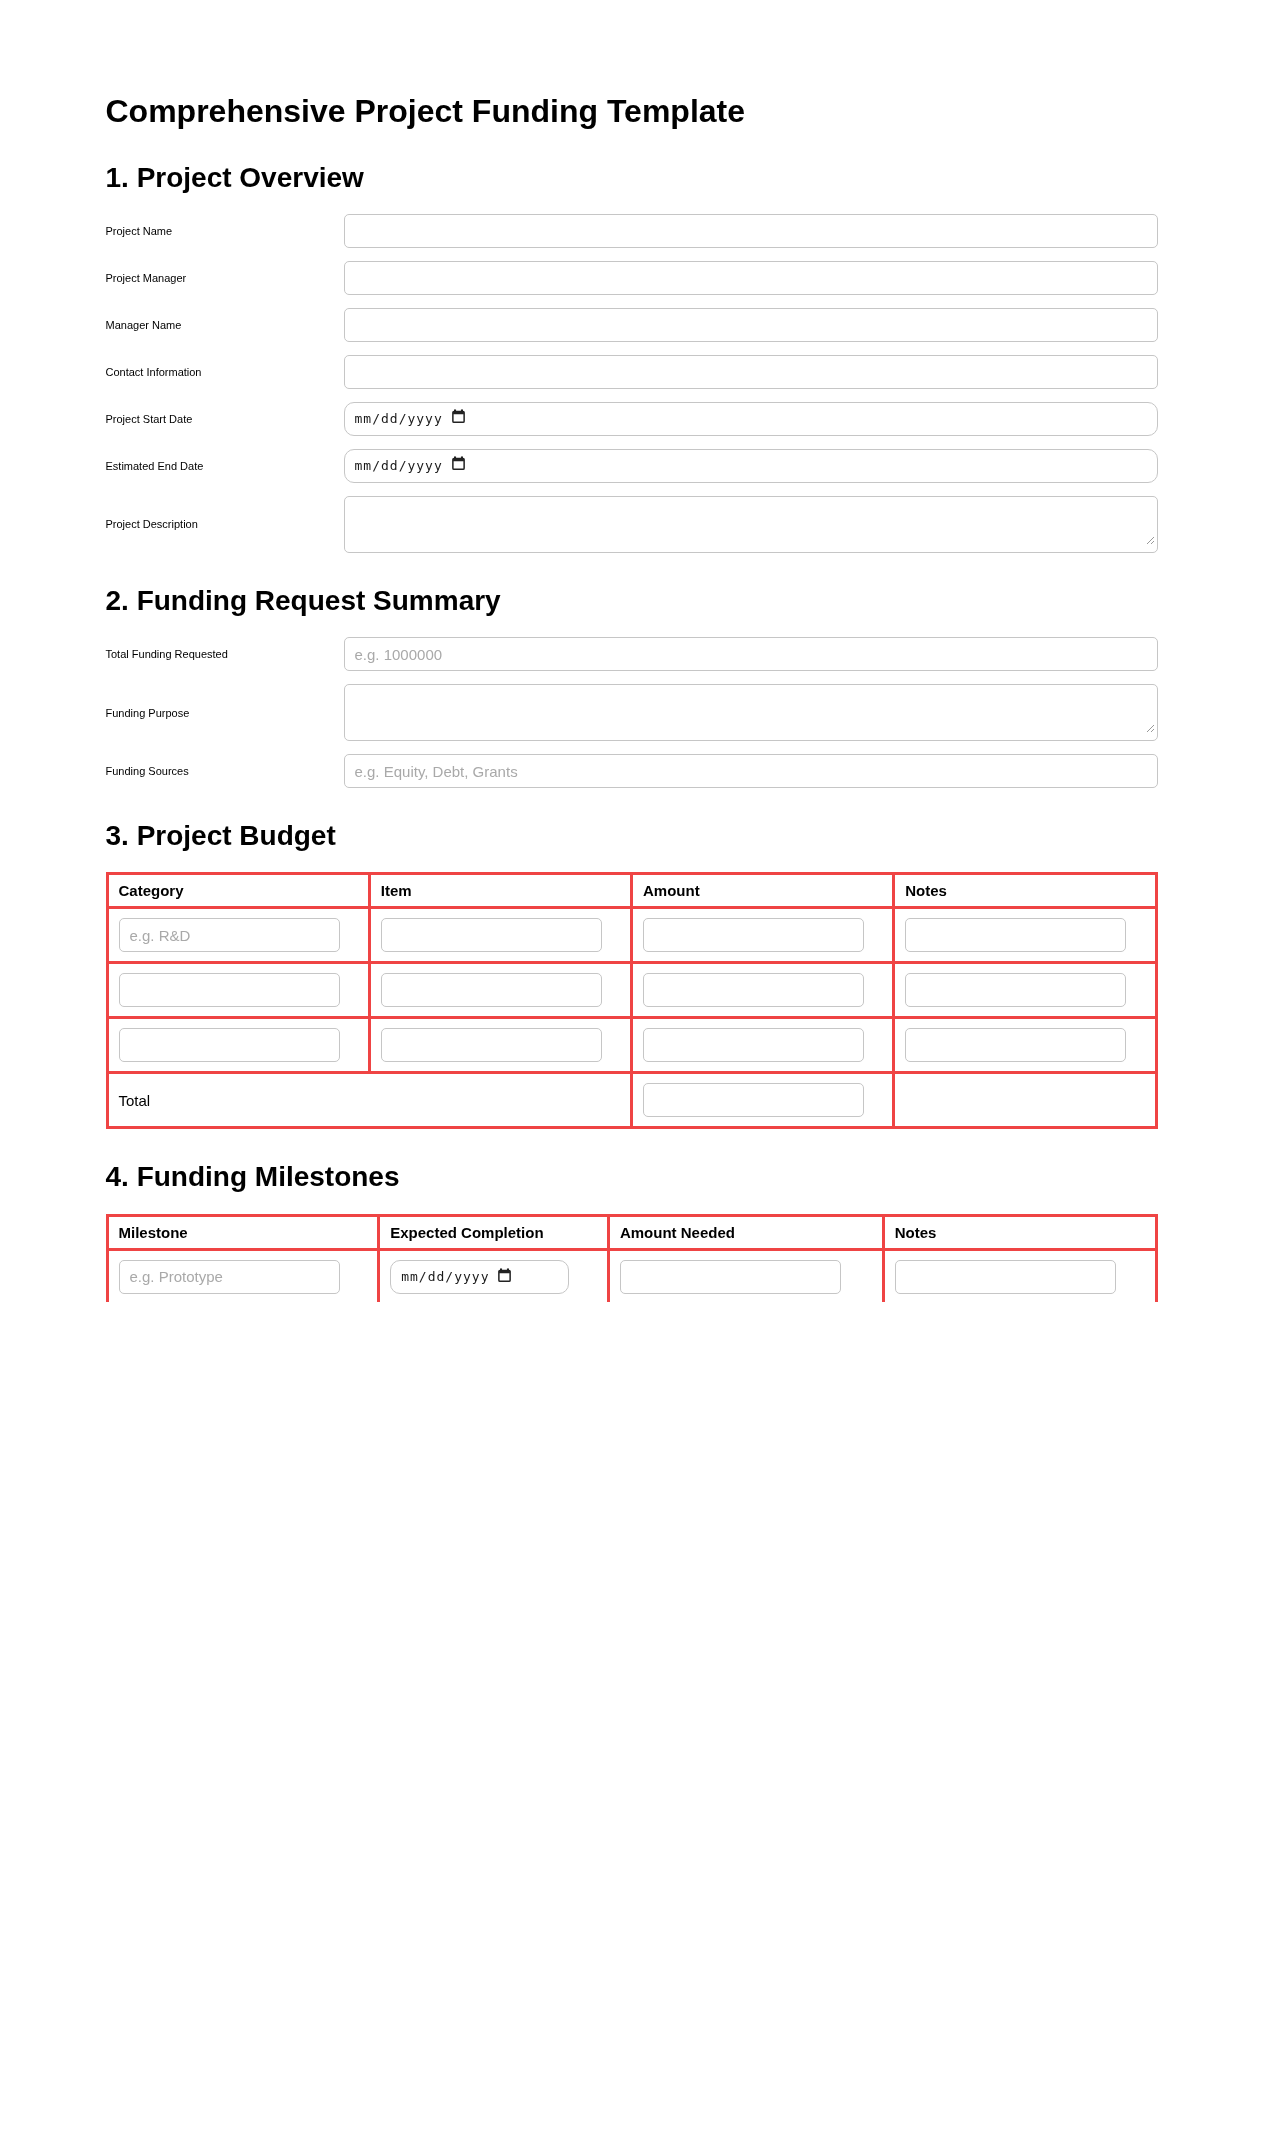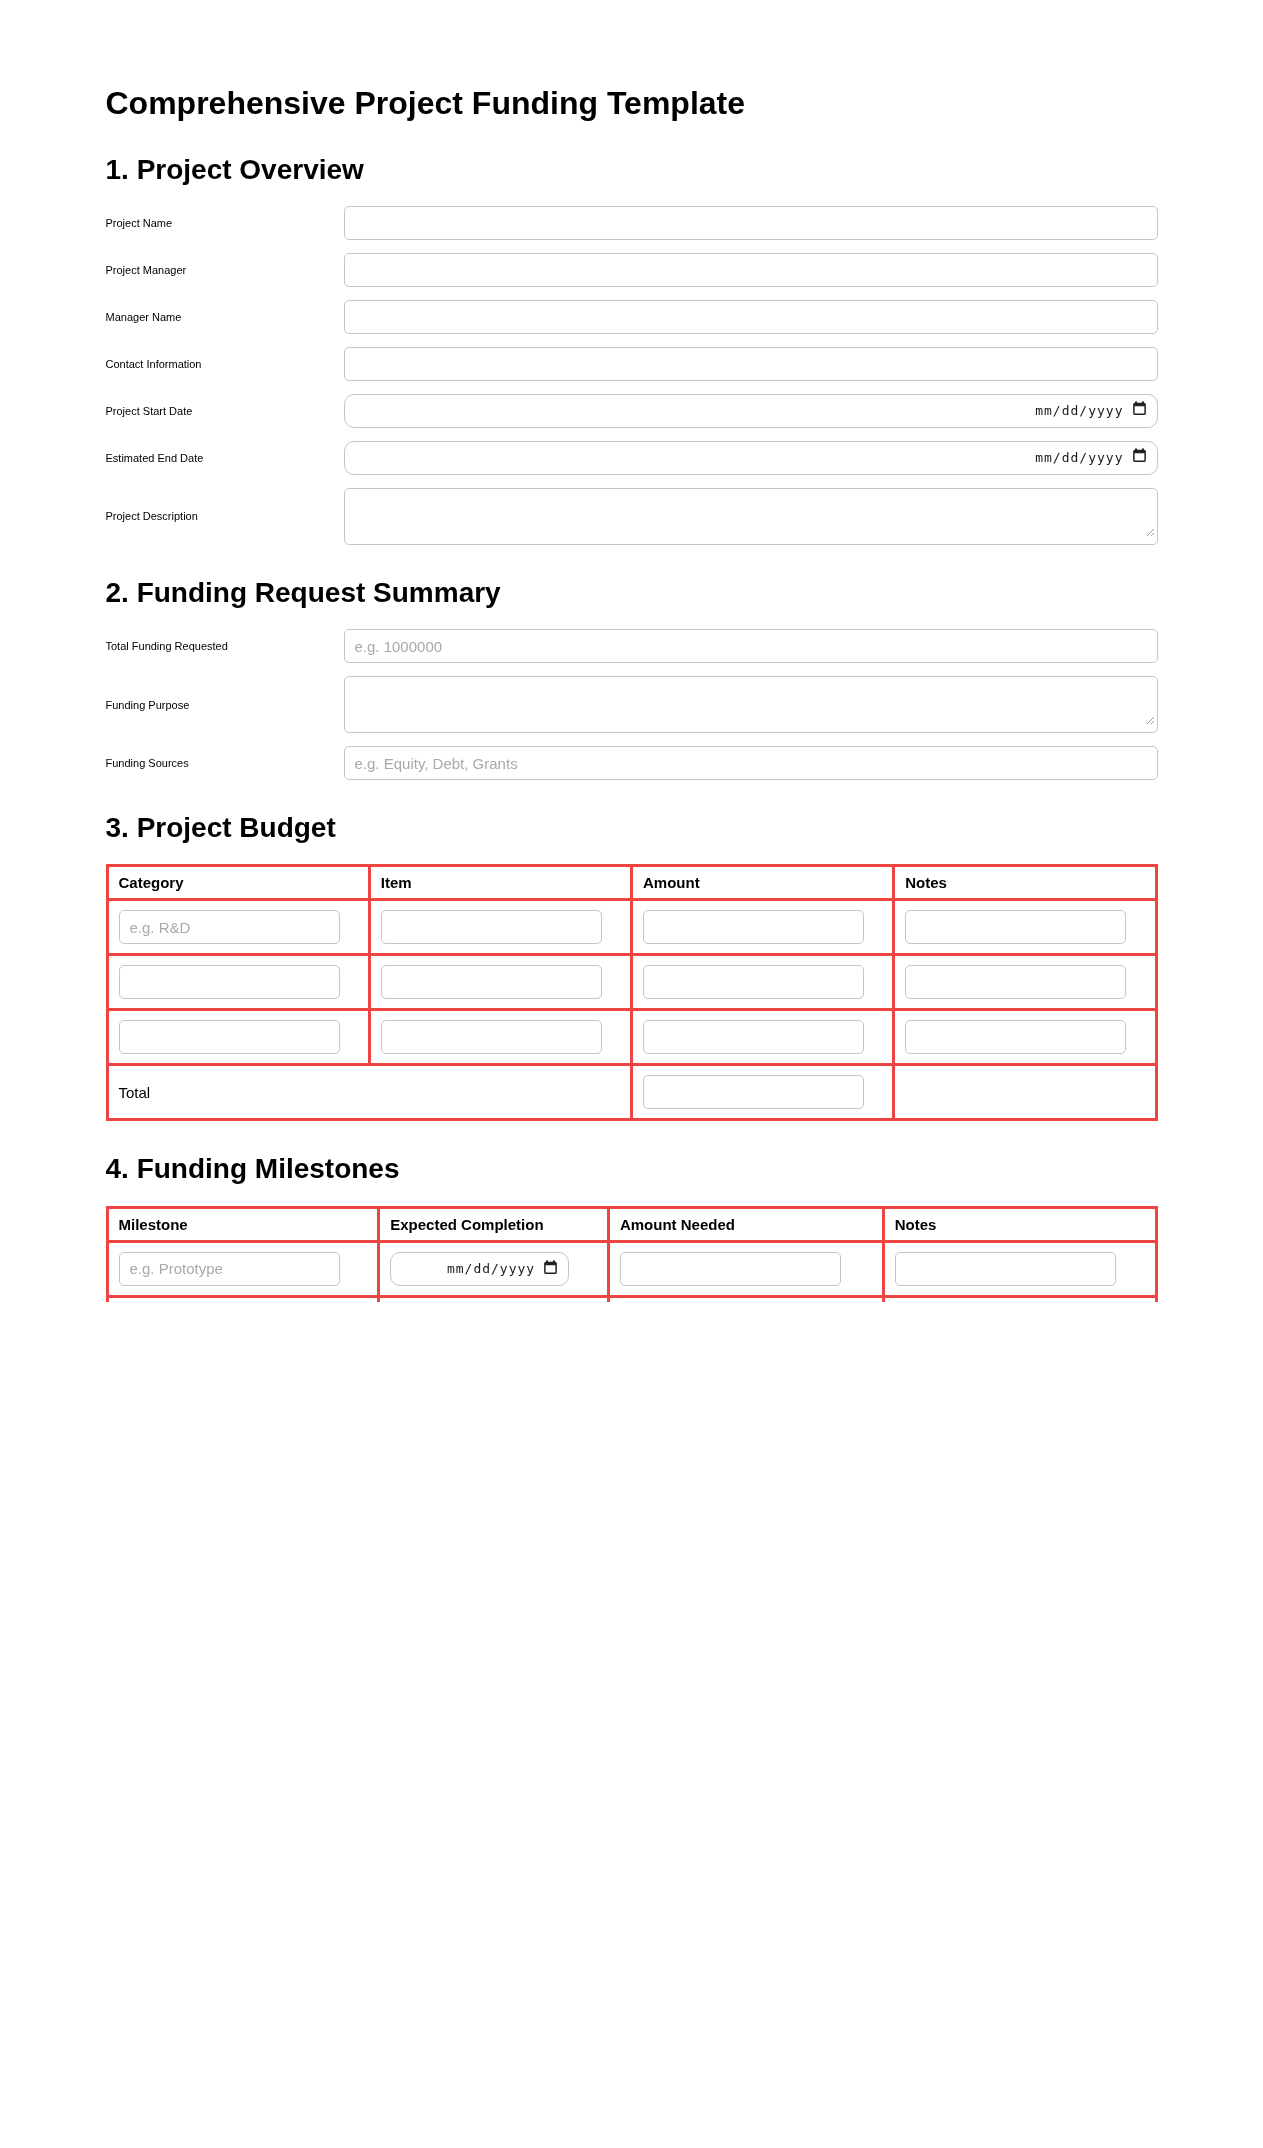--- a/index.html
+++ b/index.html
@@ -11,21 +11,21 @@
     font-family: "Liberation Sans", "DejaVu Sans", sans-serif;
     color: #000;
     overflow: hidden;
   }
   .clip {
     height: 1302px;
     overflow: hidden;
   }
   .container {
     width: 1052px;
-    margin: 4px auto;
+    margin: 12px auto;
     padding-top: 81px;
   }
   h1 {
     font-size: 32px;
     line-height: 1.15;
     font-weight: bold;
     margin: 0 0 30px 0;
     color: #000;
   }
   h2 {
@@ -79,21 +79,21 @@
     bottom: 4px;
     pointer-events: none;
   }
   .fake-date {
     height: 34px;
     border: 1px solid #c6c6c6;
     border-radius: 10px;
     background: #fff;
     display: flex;
     align-items: center;
-    justify-content: flex-end;
+    justify-content: flex-start;
     padding: 0 10px;
   }
   .fake-date.wide { flex: 1; }
   .fake-date.narrow { width: 179px; }
   .date-text {
     font-family: "DejaVu Sans Mono", "Liberation Mono", monospace;
     font-size: 13px;
     letter-spacing: 1px;
     color: #1a1a1a;
     white-space: nowrap;

